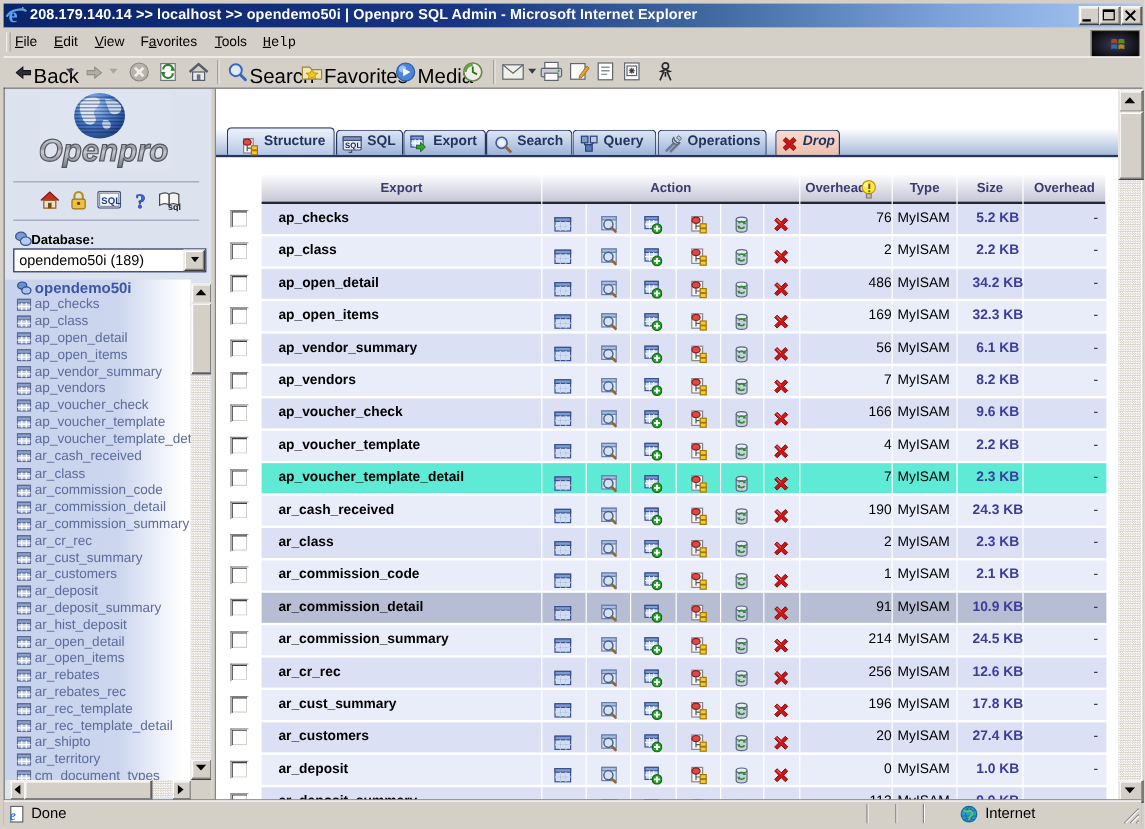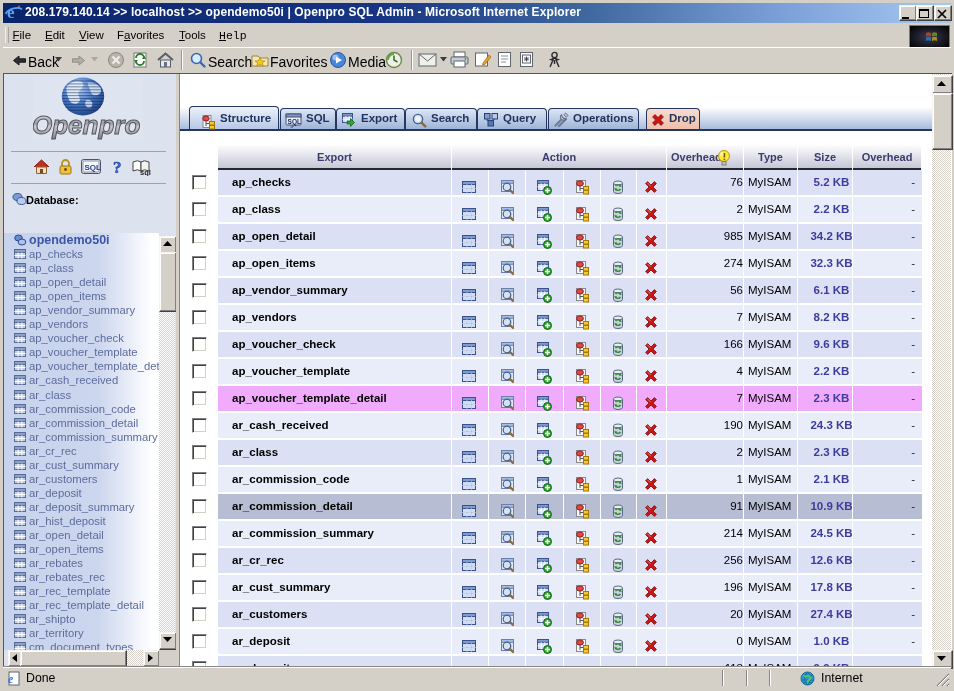--- a/index.html
+++ b/index.html
@@ -11,21 +11,21 @@
 #titletext{left:25px;top:5px;color:#fff;font-weight:bold;font-size:12px;white-space:nowrap;letter-spacing:0.1px;}
 .winbtn{top:5px;width:16px;height:14px;background:#d4d0c8;
   border:1px solid;border-color:#f5f4f2 #404040 #404040 #f5f4f2;
   box-shadow:inset -1px -1px 0 #808080,inset 1px 1px 0 #fff;}
 #menubar{left:3px;top:23px;width:948px;height:23px;background:#d4d0c8;}
 .menuitem{top:29px;font-size:11.5px;color:#000;}
 .menuitem u{text-decoration:underline;}
 #toolbar{left:3px;top:47px;width:948px;height:26px;background:#d4d0c8;border-top:1px solid #fff;}
 #winlogo{left:909px;top:25px;width:39px;height:22px;background:#080808;border:1px solid #7a7a7a;overflow:hidden;}
 .tbsep{top:50px;width:1px;height:20px;background:#9a968e;border-right:1px solid #fff;position:absolute;}
-.tbtext{top:54px;font-size:14px;color:#000;position:absolute;text-align:right;}
+.tbtext{top:54px;font-size:17px;color:#000;position:absolute;text-align:right;}
 
 #statusbar{left:3px;top:667px;width:948px;height:21px;background:#d4d0c8;border-top:1px solid #fff;box-shadow:0 -1px 0 #868686;}
 .groove{position:absolute;top:670px;width:1px;height:16px;background:#868686;border-right:1px solid #fff;}
 
 #content{left:3px;top:73px;width:948px;height:594px;background:#fff;border-top:1px solid #565656;border-left:1px solid #565656;}
 #sidebar{left:0;top:0;width:172px;height:593px;background:#dce2ee;overflow:hidden;}
 #framediv{left:172px;top:0;width:3px;height:593px;background:#d4d0c8;border-right:1px solid #868686;}
 #mainfr{left:176px;top:0;width:752px;height:593px;background:#fff;overflow:hidden;}
 
 .sb-btn{position:absolute;background:#d4d0c8;border:1px solid;border-color:#f5f4f2 #404040 #404040 #f5f4f2;box-shadow:inset -1px -1px 0 #808080,inset 1px 1px 0 #fff;}
@@ -260,20 +260,27 @@
       <path d="M2,3 Q7,0.5 10,3 V12 Q7,9.5 2,12 Z" fill="#fdfdfa" stroke="#444"></path>
       <path d="M18,3 Q13,0.5 10,3 V12 Q13,9.5 18,12 Z" fill="#f2f2ee" stroke="#444"></path>
       <text x="9" y="16" font-size="7.5" font-weight="bold" fill="#222" font-family="Liberation Sans">sql</text>
     </svg>
     <div class="sep" style="top:109px;"></div>
     <svg class="abs" style="left:8px;top:118px;" width="15" height="14">
       <ellipse cx="5.5" cy="5" rx="4.5" ry="3.5" fill="#7a9ad8" stroke="#3a5590"></ellipse>
       <ellipse cx="9.5" cy="9" rx="4.5" ry="3.5" fill="#b8ccf0" stroke="#3a5590"></ellipse>
     </svg>
     <div id="dblabel">Database:</div>
+    <div id="dbselect">
+      <span style="position:absolute;left:4px;top:2px;">opendemo50i (189)</span>
+      <span class="sb-btn" style="right:0;top:0;width:16px;height:16px;"></span>
+      <svg style="position:absolute;right:4px;top:6px;" width="8" height="5">
+          <path d="M0,0 H7 L3.5,4.5 Z" fill="#000"></path>
+        </svg>
+    </div>
     <div class="abs" id="tablelist">
         <div class="titem" style="color:#3b56a8;font-weight:bold;font-size:12.5px;"><svg width="13" height="12" viewBox="0 0 13 12">
             <ellipse cx="4.5" cy="4" rx="3.8" ry="3" fill="#6a8cd0" stroke="#2c4a8c"></ellipse>
             <ellipse cx="8" cy="8" rx="3.8" ry="3" fill="#aac2ec" stroke="#2c4a8c"></ellipse>
           </svg>opendemo50i</div>
         <div class="titem"><svg width="12" height="12" viewBox="0 0 12 12">
             <rect x="0.5" y="1.5" width="11" height="9" fill="#c2cde6" stroke="#5a6a94"></rect>
             <rect x="0.5" y="1.5" width="11" height="3" fill="#8aa0cc" stroke="#5a6a94"></rect>
             <path d="M4.2,4.5 V10.5 M7.9,4.5 V10.5 M0.5,7.5 H11.5" stroke="#fff" stroke-width="1"></path>
           </svg>ap_checks</div>
@@ -503,21 +510,21 @@
         <div class="tab" style="left:368px;width:89px;">
           <span style="position:absolute;left:4px;top:1px;">
             <svg width="16" height="16" viewBox="0 0 16 16">
               <path d="M2.5,13.5 L10,6 M6,14 L13,7" stroke="#6e7a90" stroke-width="2.2" stroke-linecap="round"></path>
               <path d="M8.5,2.5 A3.2,3.2 0 1 0 13,7 L10.8,6.6 L9.2,5 Z" fill="#b6c2d4" stroke="#4e5a72" stroke-width="0.9"></path>
               <rect x="11.2" y="1.8" width="3.6" height="2.6" rx="0.6" transform="rotate(45 13 3)" fill="#b6c2d4" stroke="#4e5a72" stroke-width="0.7"></rect>
             </svg>
           </span>
           <span class="lbl" style="left:24px;">Operations</span>
         </div>
-        <div class="tab drop" style="left:466px;width:52px;">
+        <div class="tab drop" style="left:466px;width:52px;font-style:italic;">
           <span style="position:absolute;left:3px;top:1px;">
             <svg width="16" height="16" viewBox="0 0 16 16">
               <path d="M2.6,5 L5,2.6 L8,5.6 L11,2.6 L13.4,5 L10.4,8 L13.4,11 L11,13.4 L8,10.4 L5,13.4 L2.6,11 L5.6,8 Z" fill="#cc1616" stroke="#7a0c0c" stroke-width="0.8"></path>
             </svg>
           </span>
           <span class="lbl" style="left:22px;">Drop</span>
         </div>
       </div>
     <div class="abs" id="dtable">
         <div class="hdr" style="left:0;width:233px;">Export</div>
@@ -725,21 +732,21 @@
           <b style="left:233px;"></b>
           <b style="left:448px;"></b>
           <b style="left:525px;"></b>
           <b style="left:579px;"></b>
           <b style="left:634px;"></b>
           <b style="left:270px;"></b>
           <b style="left:307px;"></b>
           <b style="left:345px;"></b>
           <b style="left:382px;"></b>
           <b style="left:418px;"></b>
-          <span class="rec">985</span>
+          <span class="rec">486</span>
           <span class="typ">MyISAM</span>
           <span class="siz">34.2 KB</span>
           <span class="ovh">-</span>
         </div>
         <div class="row" style="top:105px;background:#e9ecf9;">
           <span class="cb"></span>
           <span class="nm">ap_open_items</span>
           <span style="position:absolute;left:243px;top:5px;">
             <svg width="16" height="16" viewBox="0 0 16 16">
               <rect x="1.5" y="2.5" width="13" height="11" fill="#cfdef6" stroke="#3a518c"></rect>
@@ -793,21 +800,21 @@
           <b style="left:233px;"></b>
           <b style="left:448px;"></b>
           <b style="left:525px;"></b>
           <b style="left:579px;"></b>
           <b style="left:634px;"></b>
           <b style="left:270px;"></b>
           <b style="left:307px;"></b>
           <b style="left:345px;"></b>
           <b style="left:382px;"></b>
           <b style="left:418px;"></b>
-          <span class="rec">274</span>
+          <span class="rec">169</span>
           <span class="typ">MyISAM</span>
           <span class="siz">32.3 KB</span>
           <span class="ovh">-</span>
         </div>
         <div class="row" style="top:132px;background:#dce0f5;">
           <span class="cb"></span>
           <span class="nm">ap_vendor_summary</span>
           <span style="position:absolute;left:243px;top:5px;">
             <svg width="16" height="16" viewBox="0 0 16 16">
               <rect x="1.5" y="2.5" width="13" height="11" fill="#cfdef6" stroke="#3a518c"></rect>
@@ -1070,21 +1077,21 @@
           <b style="left:270px;"></b>
           <b style="left:307px;"></b>
           <b style="left:345px;"></b>
           <b style="left:382px;"></b>
           <b style="left:418px;"></b>
           <span class="rec">4</span>
           <span class="typ">MyISAM</span>
           <span class="siz">2.2 KB</span>
           <span class="ovh">-</span>
         </div>
-        <div class="row" style="top:240px;background:#f0abfc;">
+        <div class="row" style="top:240px;background:#5eead4;">
           <span class="cb"></span>
           <span class="nm">ap_voucher_template_detail</span>
           <span style="position:absolute;left:243px;top:5px;">
             <svg width="16" height="16" viewBox="0 0 16 16">
               <rect x="1.5" y="2.5" width="13" height="11" fill="#cfdef6" stroke="#3a518c"></rect>
               <rect x="1.5" y="2.5" width="13" height="3" fill="#7e9cd4" stroke="#3a518c"></rect>
               <path d="M6,5.5 V13.5 M10.5,5.5 V13.5 M1.5,9.5 H14.5" stroke="#fff" stroke-width="1"></path>
               <path d="M6,5.5 V13.5 M10.5,5.5 V13.5 M1.5,9.5 H14.5" stroke="#8aa2cc" stroke-width="0.5"></path>
             </svg>
           </span>

